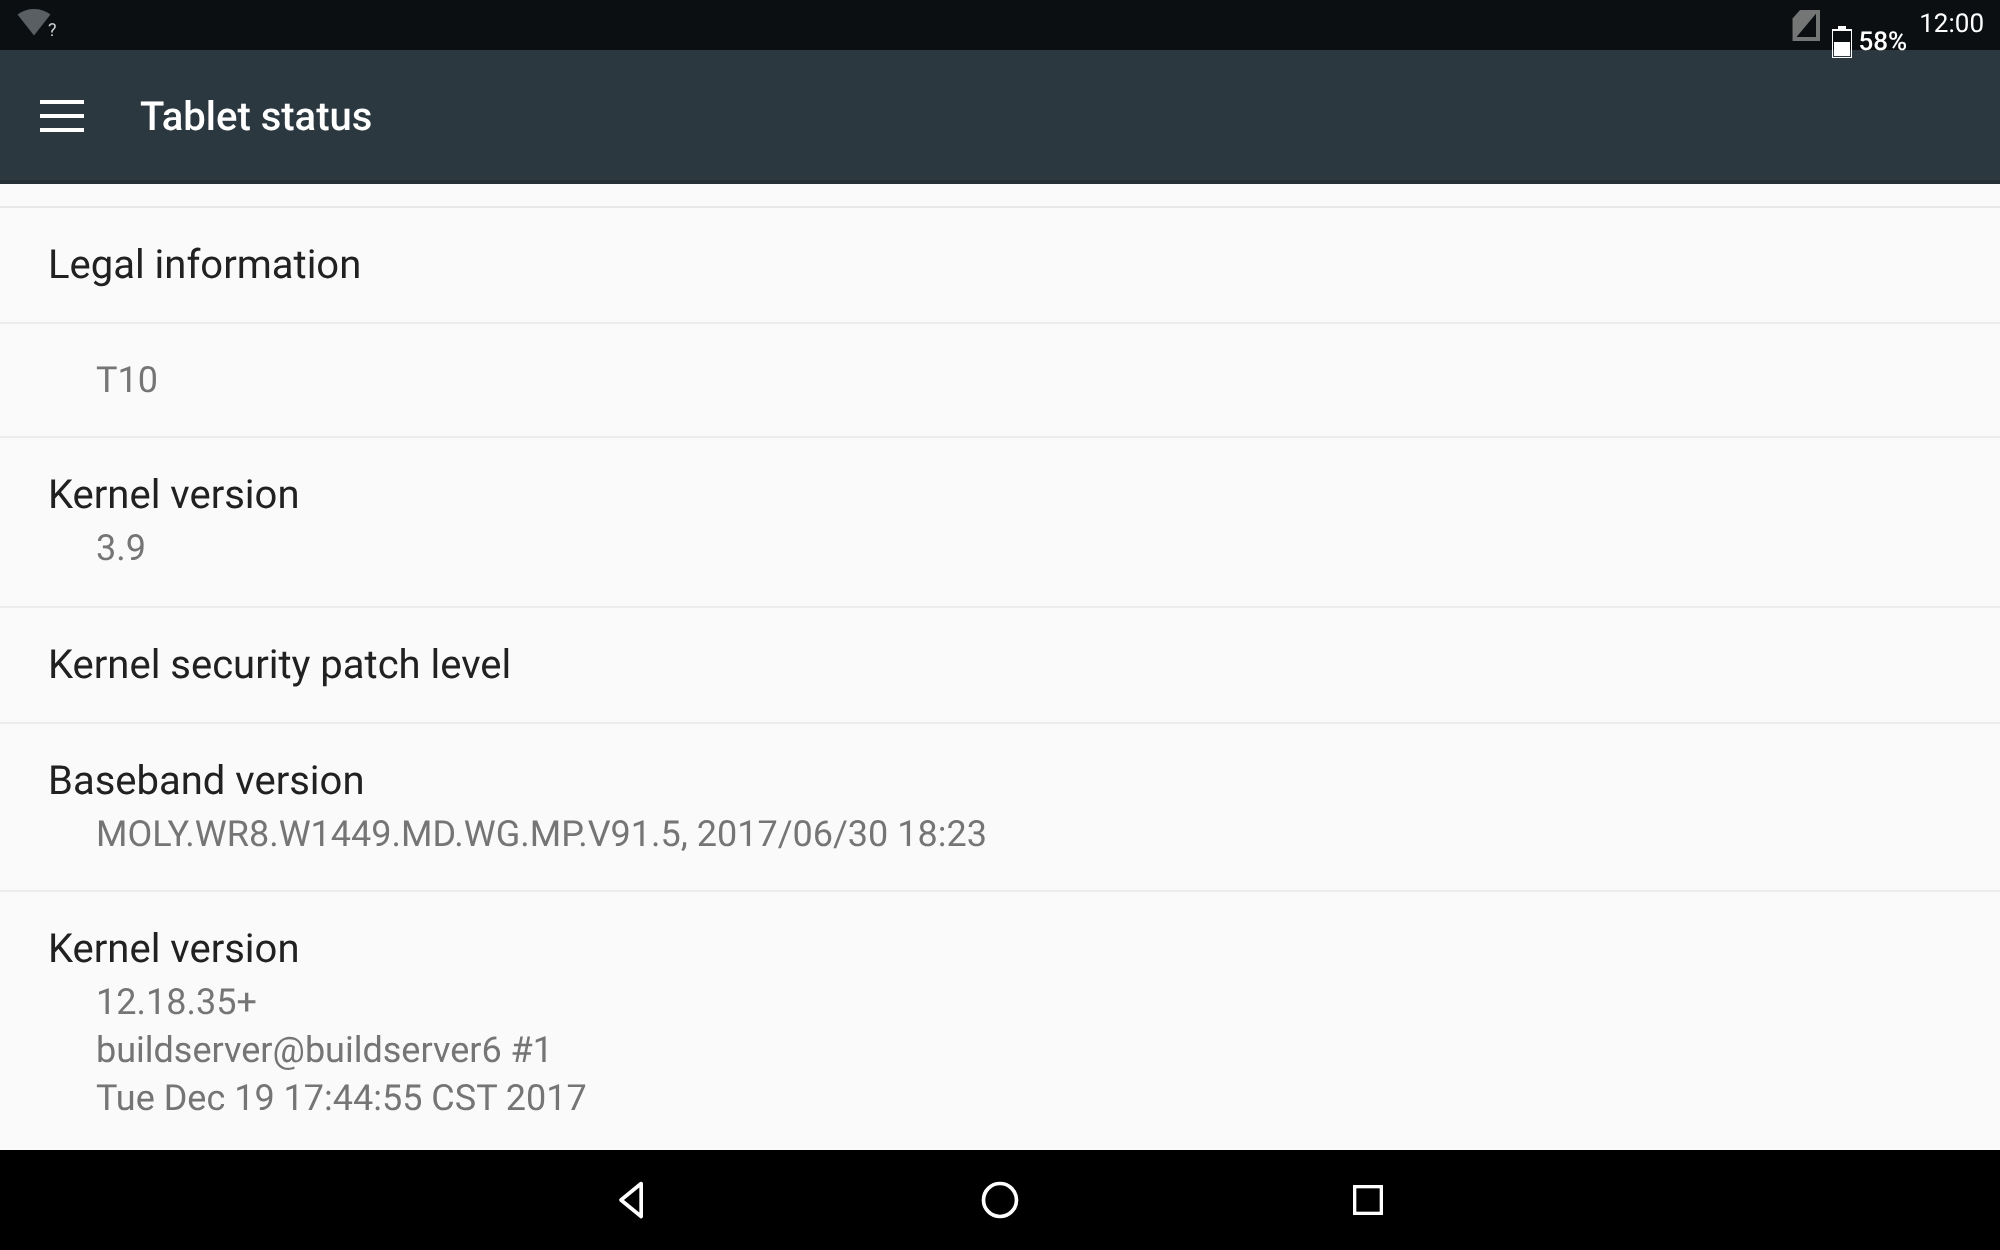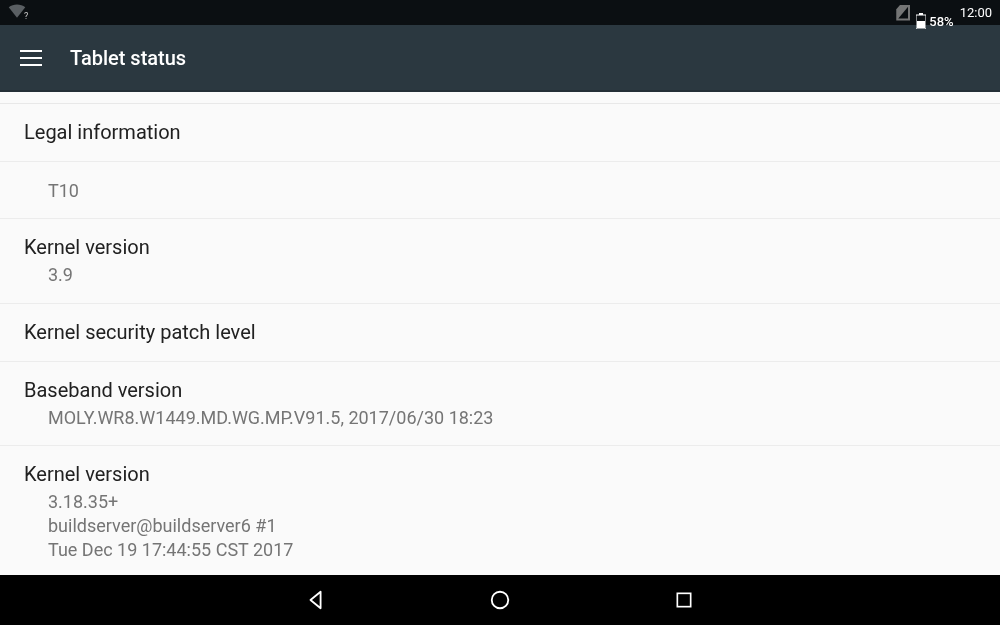--- a/index.html
+++ b/index.html
@@ -116,21 +116,21 @@
     <div class="title">Kernel security patch level</div>
   </div>
 
   <div class="item">
     <div class="title">Baseband version</div>
     <div class="sub">MOLY.WR8.W1449.MD.WG.MP.V91.5, 2017/06/30 18:23</div>
   </div>
 
   <div class="item" style="border-bottom:none;">
     <div class="title">Kernel version</div>
-    <div class="sub">3.18.35+
+    <div class="sub">12.18.35+
 buildserver@buildserver6 #1
 Tue Dec 19 17:44:55 CST 2017</div>
   </div>
 </div>
 
 <div class="navbar">
   <div class="nav-btn">
     <svg width="22" height="22" viewBox="0 0 24 24">
         <path d="M17 3 L6 12 L17 21 Z" stroke="#fff" stroke-width="2" fill="none" stroke-linejoin="round"></path>
       </svg>

